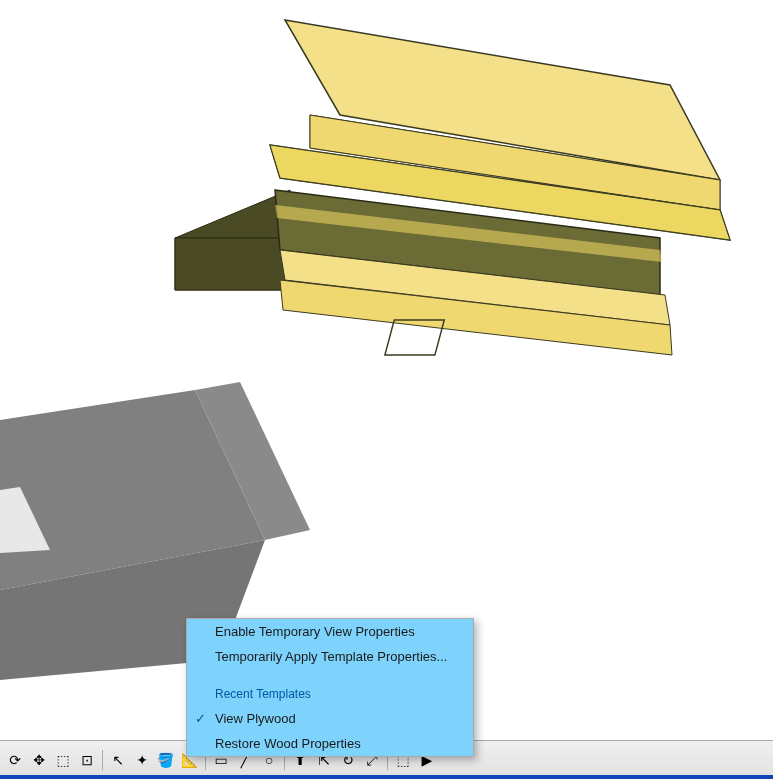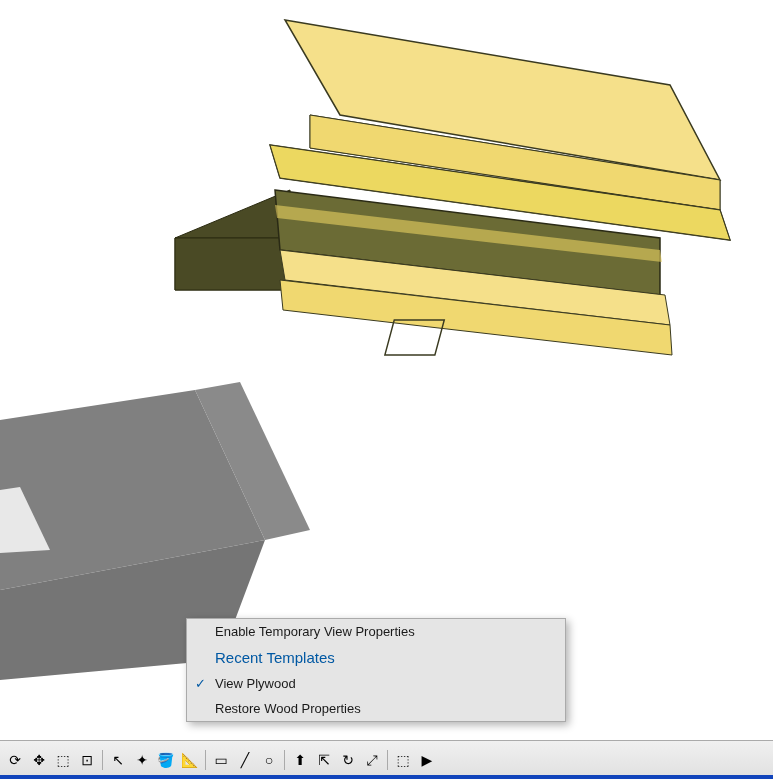--- a/index.html
+++ b/index.html
@@ -44,42 +44,43 @@
       align-items: center;
       padding: 0 4px;
       gap: 2px;
     }
 
     
     #context-menu {
       position: absolute;
       left: 186px;
       top: 618px;
-      width: 380px;
-      background: #e5e5e5;
+      width: 288px;
+      background: #7dd3fc;
       border: 1px solid #aaa;
       box-shadow: 3px 3px 8px rgba(0,0,0,0.3);
       z-index: 100;
     }
 
     .menu-item {
       padding: 5px 20px 5px 28px;
       cursor: pointer;
       color: #1a1a1a;
       white-space: nowrap;
       position: relative;
       display: flex;
       align-items: center;
     }
 
     .menu-item.header-item {
       color: #0058a3;
       padding-left: 28px;
       cursor: default;
-      font-size: 15px;
+      font-size: 12px;
+      margin-top: 13px;
     }
 
     .menu-checkmark {
       position: absolute;
       left: 8px;
       color: #0058a3;
       font-size: 13px;
     }
 
     
@@ -170,20 +171,21 @@
     <polygon points="0,490 20,487 50,550 0,553" fill="#e8e8e8" stroke="none"></polygon>
 
     <polygon points="195,390 265,540 310,530 240,382" fill="#8a8a8a" stroke="none"></polygon>
 
   </svg>
 </div>
 
 <div id="context-menu">
 
   <div class="menu-item">Enable Temporary View Properties</div>
+  <div class="menu-item">Temporarily Apply Template Properties...</div>
   <div class="menu-item header-item">Recent Templates</div>
   <div class="menu-item">
     <span class="menu-checkmark">✓</span>
     <span>View Plywood</span>
   </div>
   <div class="menu-item">Restore Wood Properties</div>
 </div>
 
 <div id="toolbar">
 

